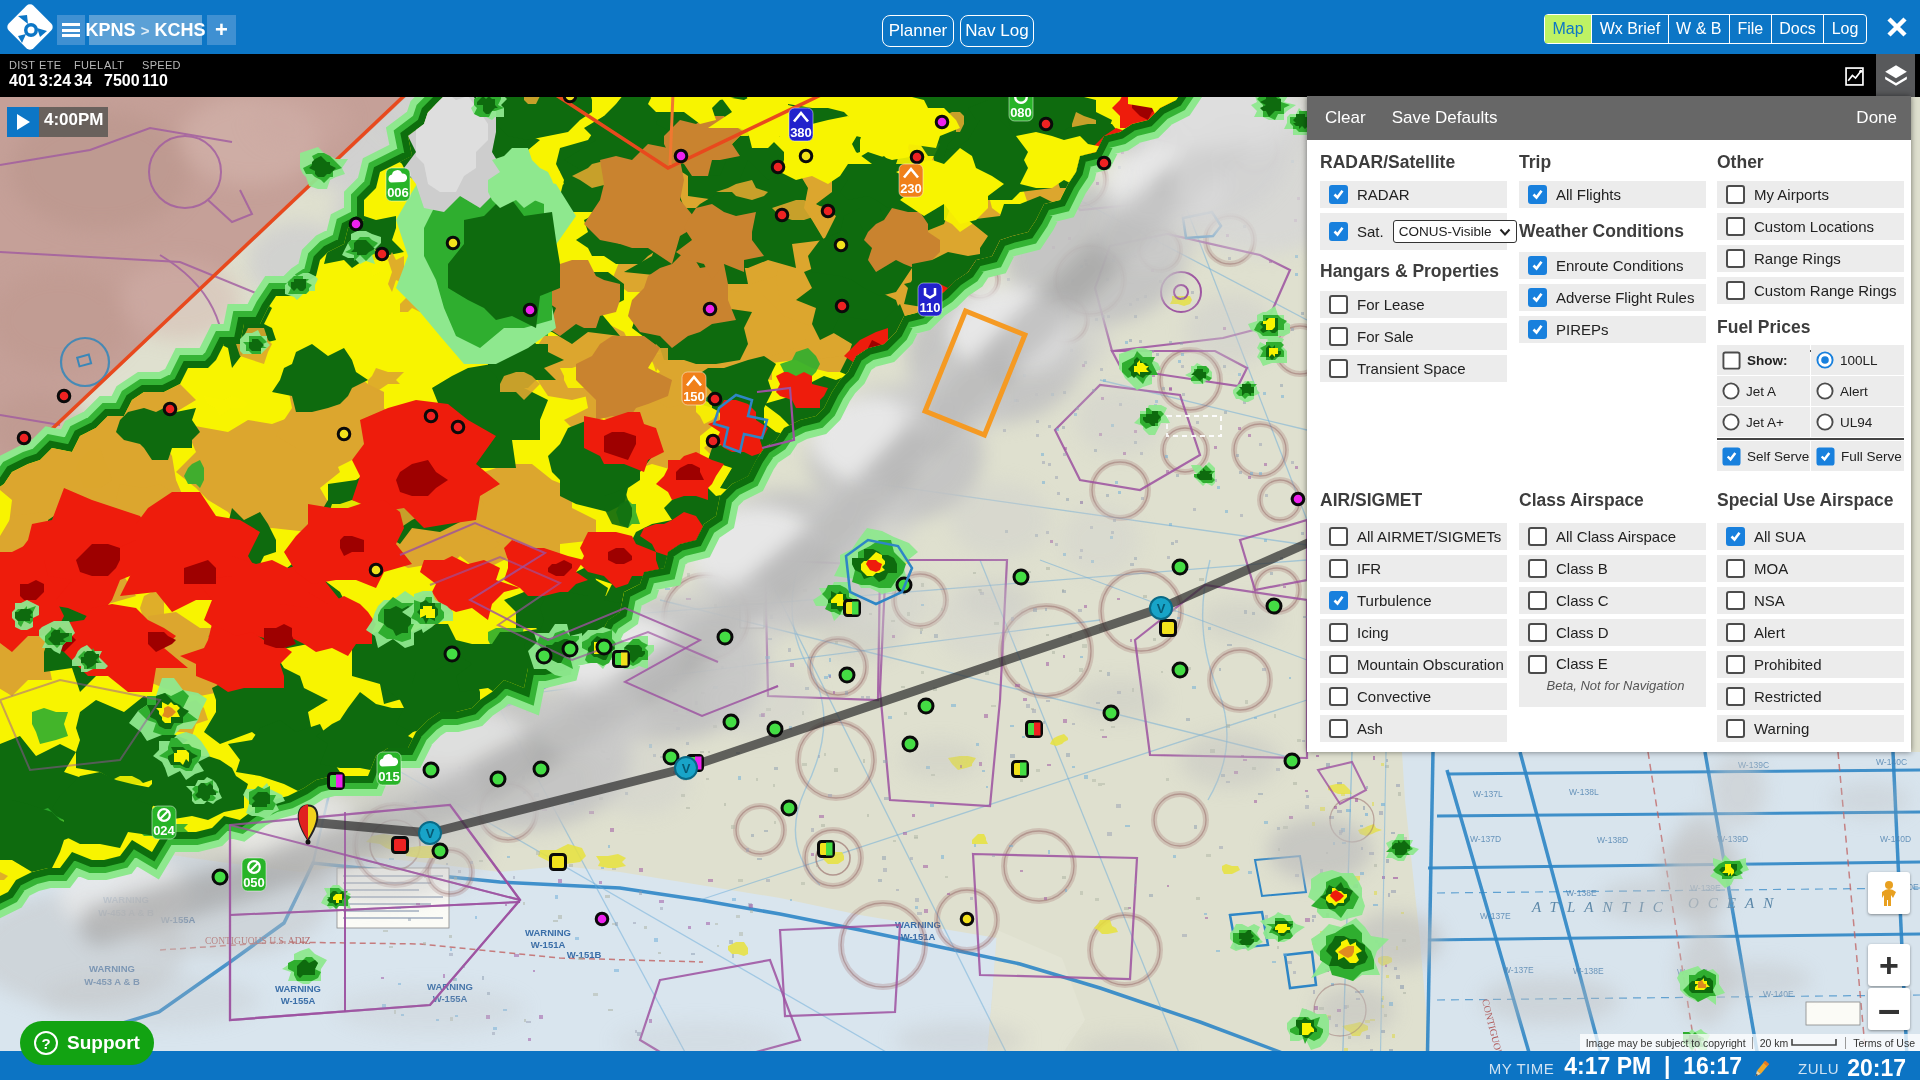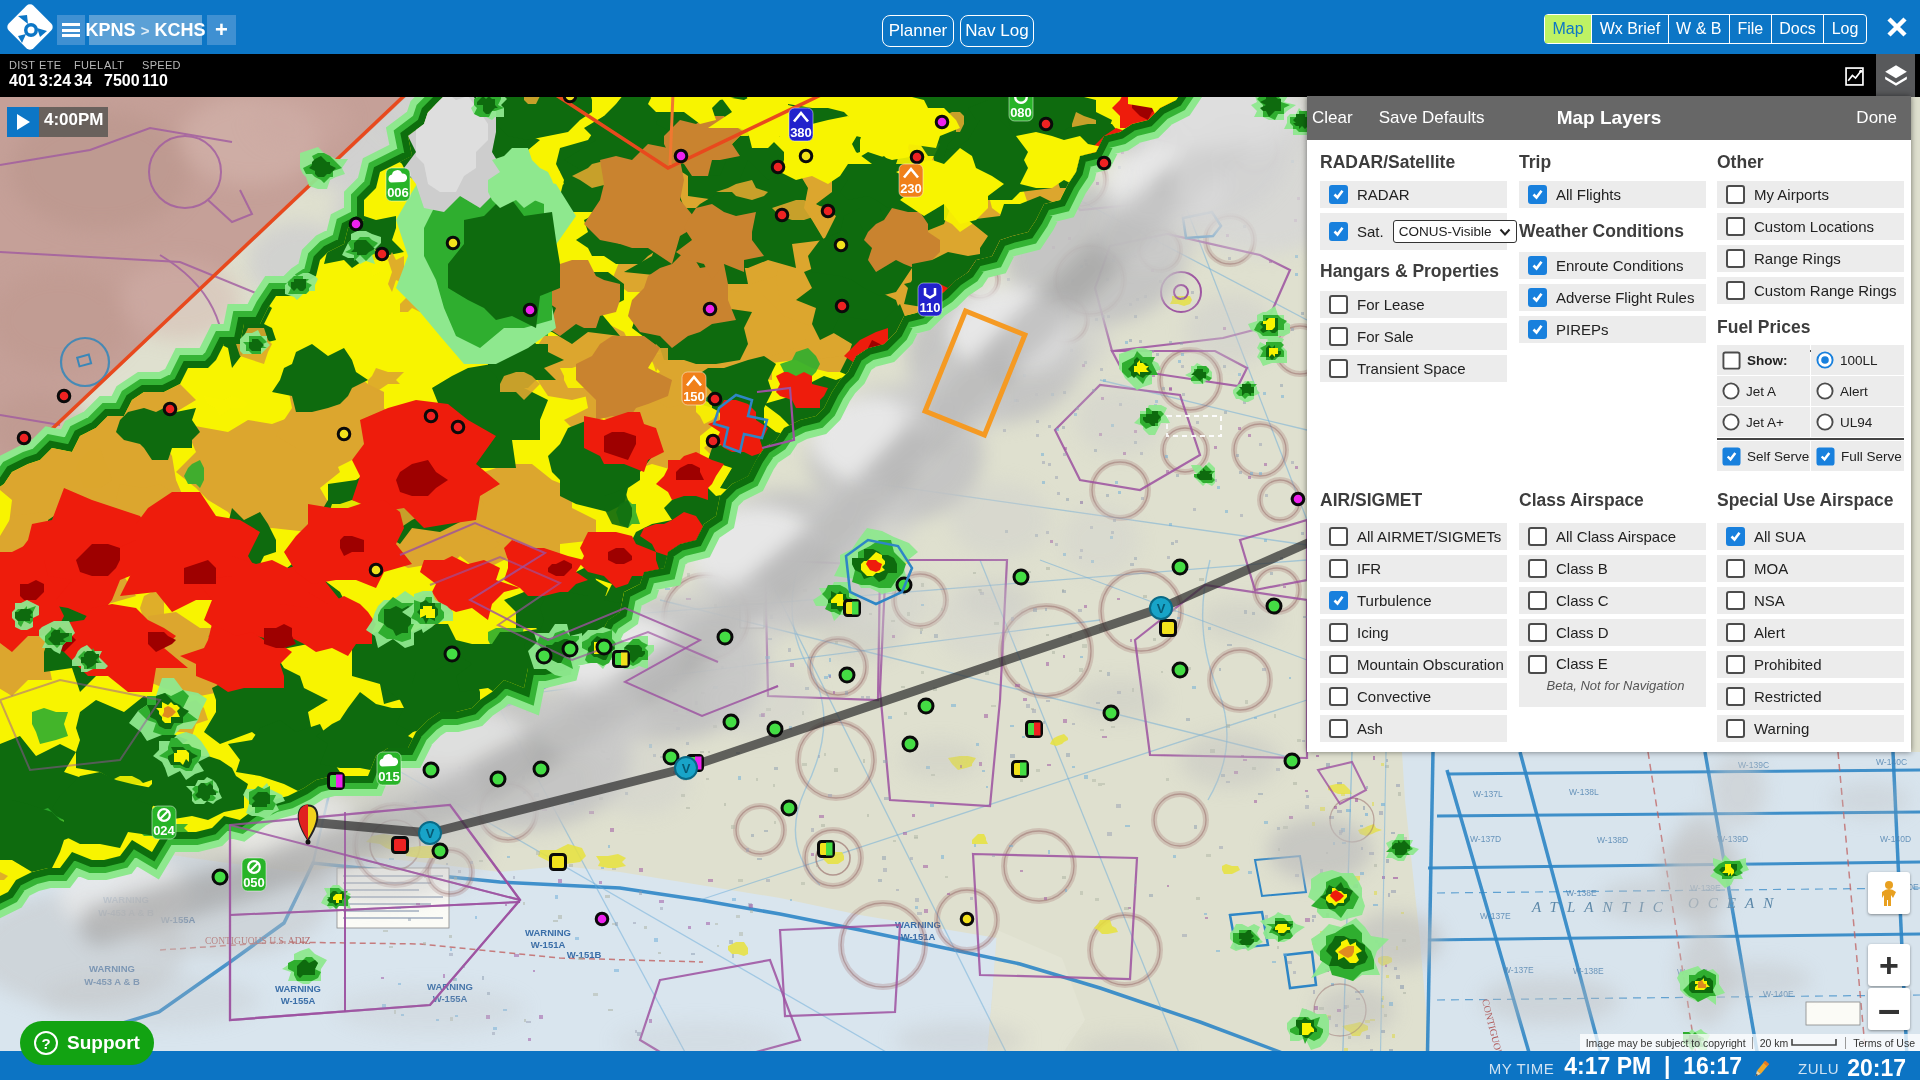--- a/index.html
+++ b/index.html
@@ -16,21 +16,21 @@
 #blackbar{position:absolute;left:0;top:54px;width:1920px;height:43px;background:#000}
 .stat{position:absolute;top:5px;color:#fff}
 .stat span{display:block;font-size:11px;color:#b8b8b8;letter-spacing:.3px}
 .stat b{display:block;font-size:16px;margin-top:1px}
 #chartbtn{position:absolute;left:1841px;top:9px;width:26px;height:26px;display:flex;align-items:center;justify-content:center}
 #layersbtn{position:absolute;left:1876px;top:0;width:39px;height:43px;background:#58595b;display:flex;align-items:center;justify-content:center}
 #timepill{position:absolute;left:7px;top:107px;height:30px;display:flex}
 #playbtn{width:32px;background:#0c76c6;display:flex;align-items:center;justify-content:center}
 #timepill>span{background:rgba(98,92,88,.92);color:#fff;font-size:17px;font-weight:bold;padding:3px 4px 0 5px}
 #panel{position:absolute;left:1307px;top:96px;width:604px;height:656px;background:#fff;box-shadow:0 0 6px rgba(0,0,0,.5)}
-#phead{height:44px;background:#676767;color:#fff;display:flex;align-items:center;font-size:17px;padding:0 5px;position:relative}
+#phead{height:44px;background:#676767;color:#fff;display:flex;align-items:center;font-size:17px;padding:0 18px;position:relative}
 .ph-c{position:absolute;left:0;right:0;text-align:center;font-weight:bold;font-size:19px}
 .ph-r{position:absolute;right:14px}
 .sect{position:absolute;font-size:17.5px;font-weight:bold;color:#3d3d3d;padding-bottom:12px;border-bottom:2px solid #4a4a4a;white-space:nowrap}
 .row{position:absolute;background:#ececec;display:flex;align-items:center;padding-left:9px;font-size:15px;color:#222;white-space:nowrap}
 .row.f{font-size:13.5px;padding-left:5px}
 .row.f .lb{margin-left:6px}
 .row.f .cbx,.row.f .rad{transform:scale(.95)}
 .row.topal{align-items:flex-start;padding-top:4px}
 .row .lb{margin-left:9px}
 .cbx{width:19px;height:19px;border:2px solid #4c4c4c;border-radius:3px;background:#fff;flex:none;display:flex;align-items:center;justify-content:center}
@@ -1730,21 +1730,20 @@
       <svg width="16" height="18" viewBox="0 0 16 18">
         <path d="M2,1 L15,9 L2,17 Z" fill="#fff"></path>
       </svg>
     </div>
     <span>4:00PM</span>
   </div>
 <div id="panel">
  <div id="phead">
       <span style="margin-right:26px">Clear</span>
       <span>Save Defaults</span>
-      <span class="ph-c">Map Layers</span>
       <span class="ph-r">Done</span>
     </div>
  <div class="sect" style="left:13px;top:56px;width:187px">RADAR/Satellite</div>
     <div class="row" style="left:13px;top:85px;width:187px;height:27px">
       <span class="cbx on">
         <svg width="13" height="13" viewBox="0 0 13 13">
           <path d="M2.5,6.5 L5.5,9.5 L10.5,2.8" stroke="#fff" stroke-width="2.6" fill="none"></path>
         </svg>
       </span>
       <span class="lb">RADAR</span>

